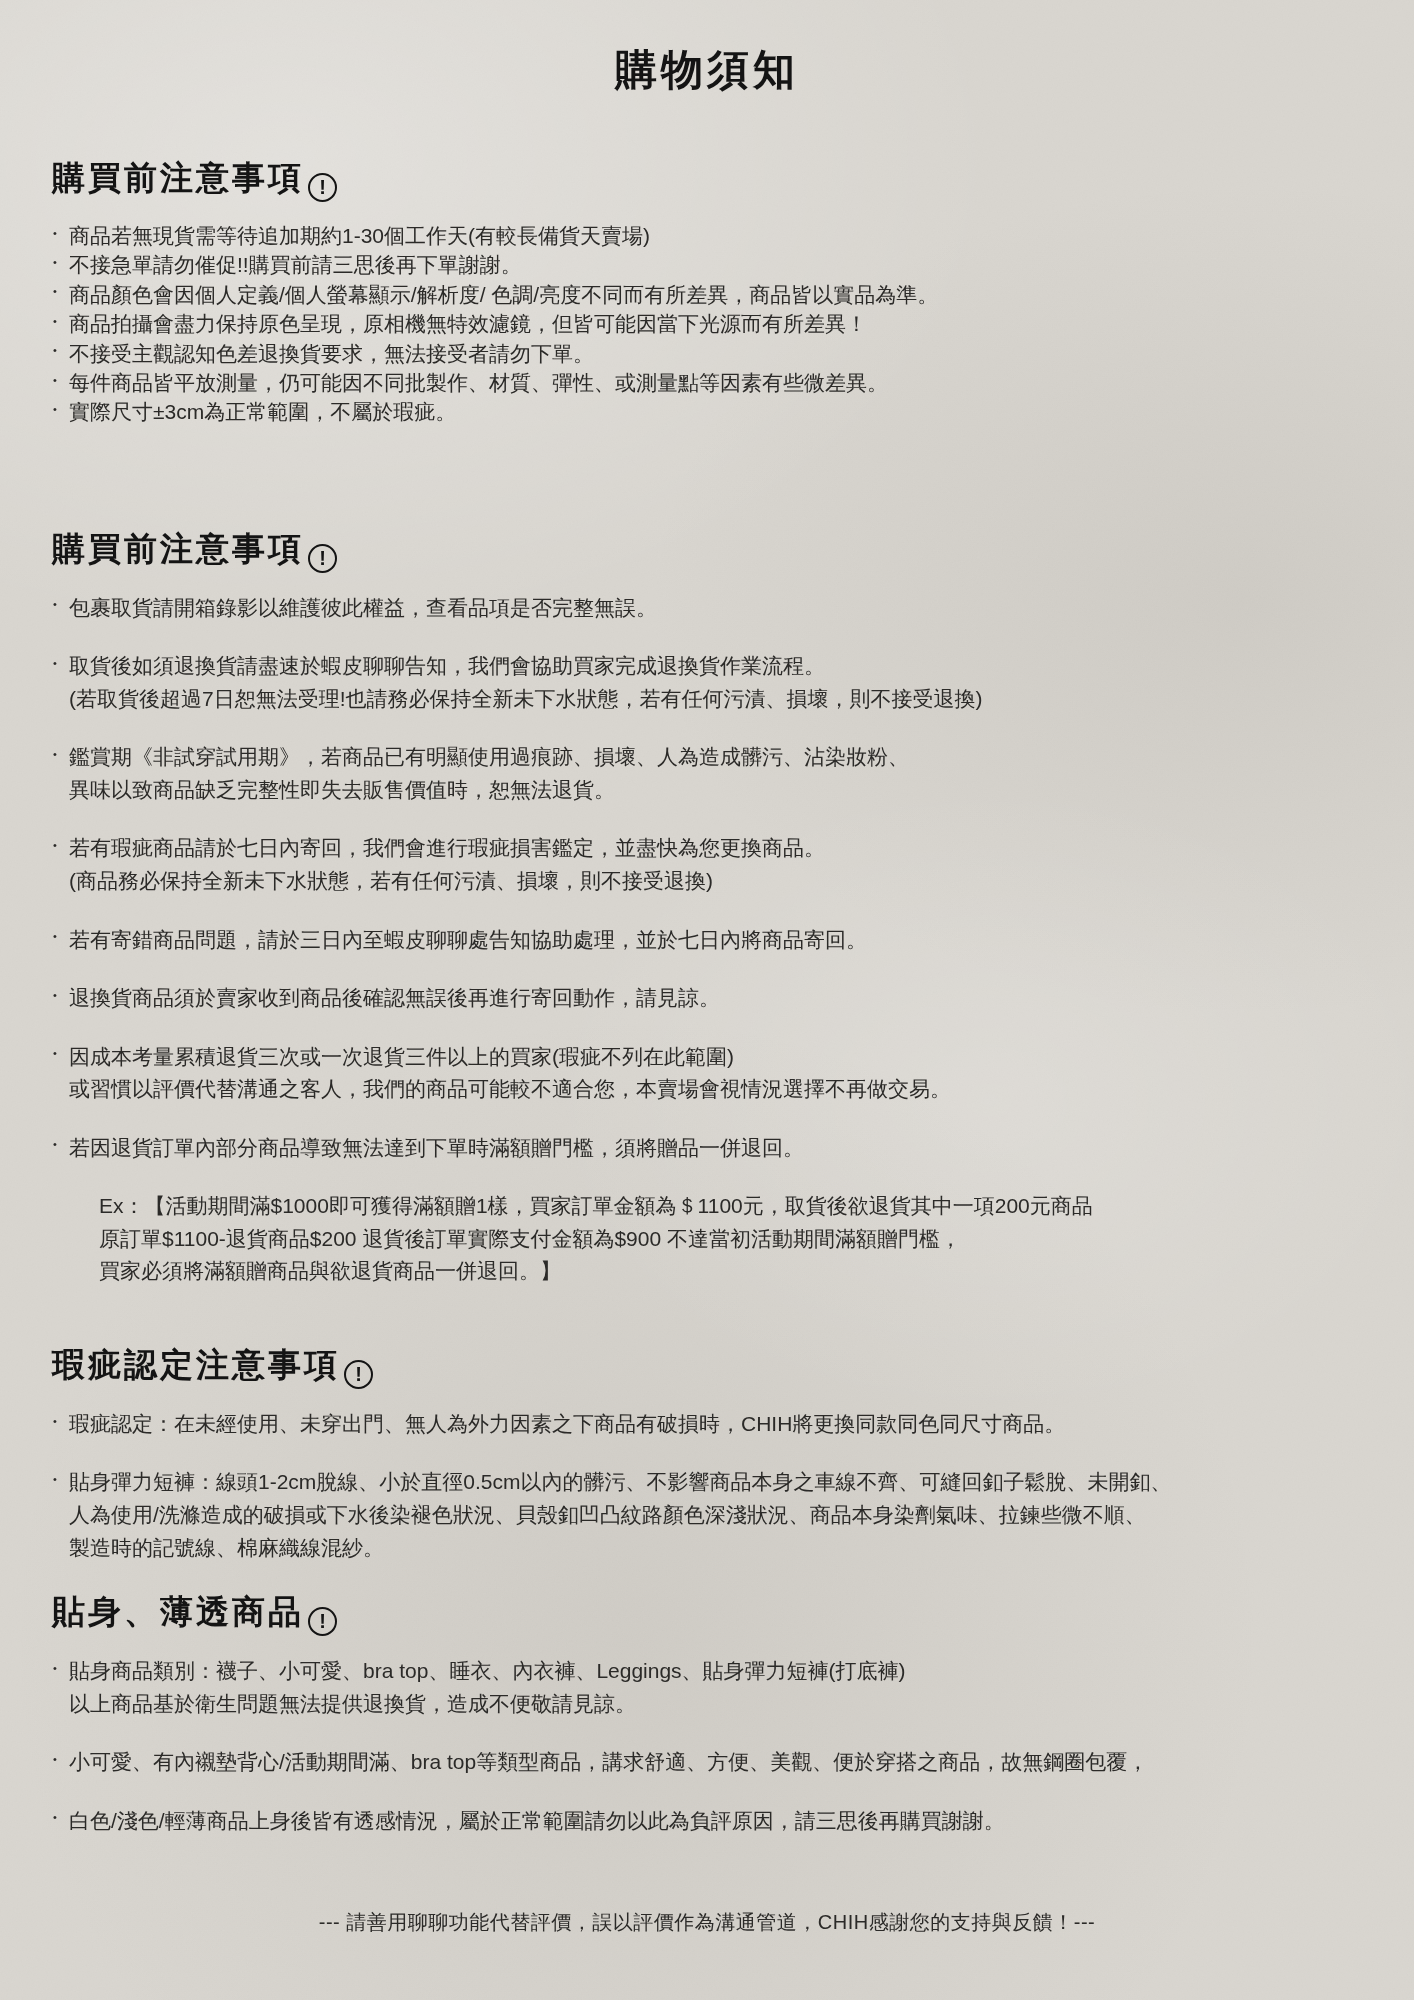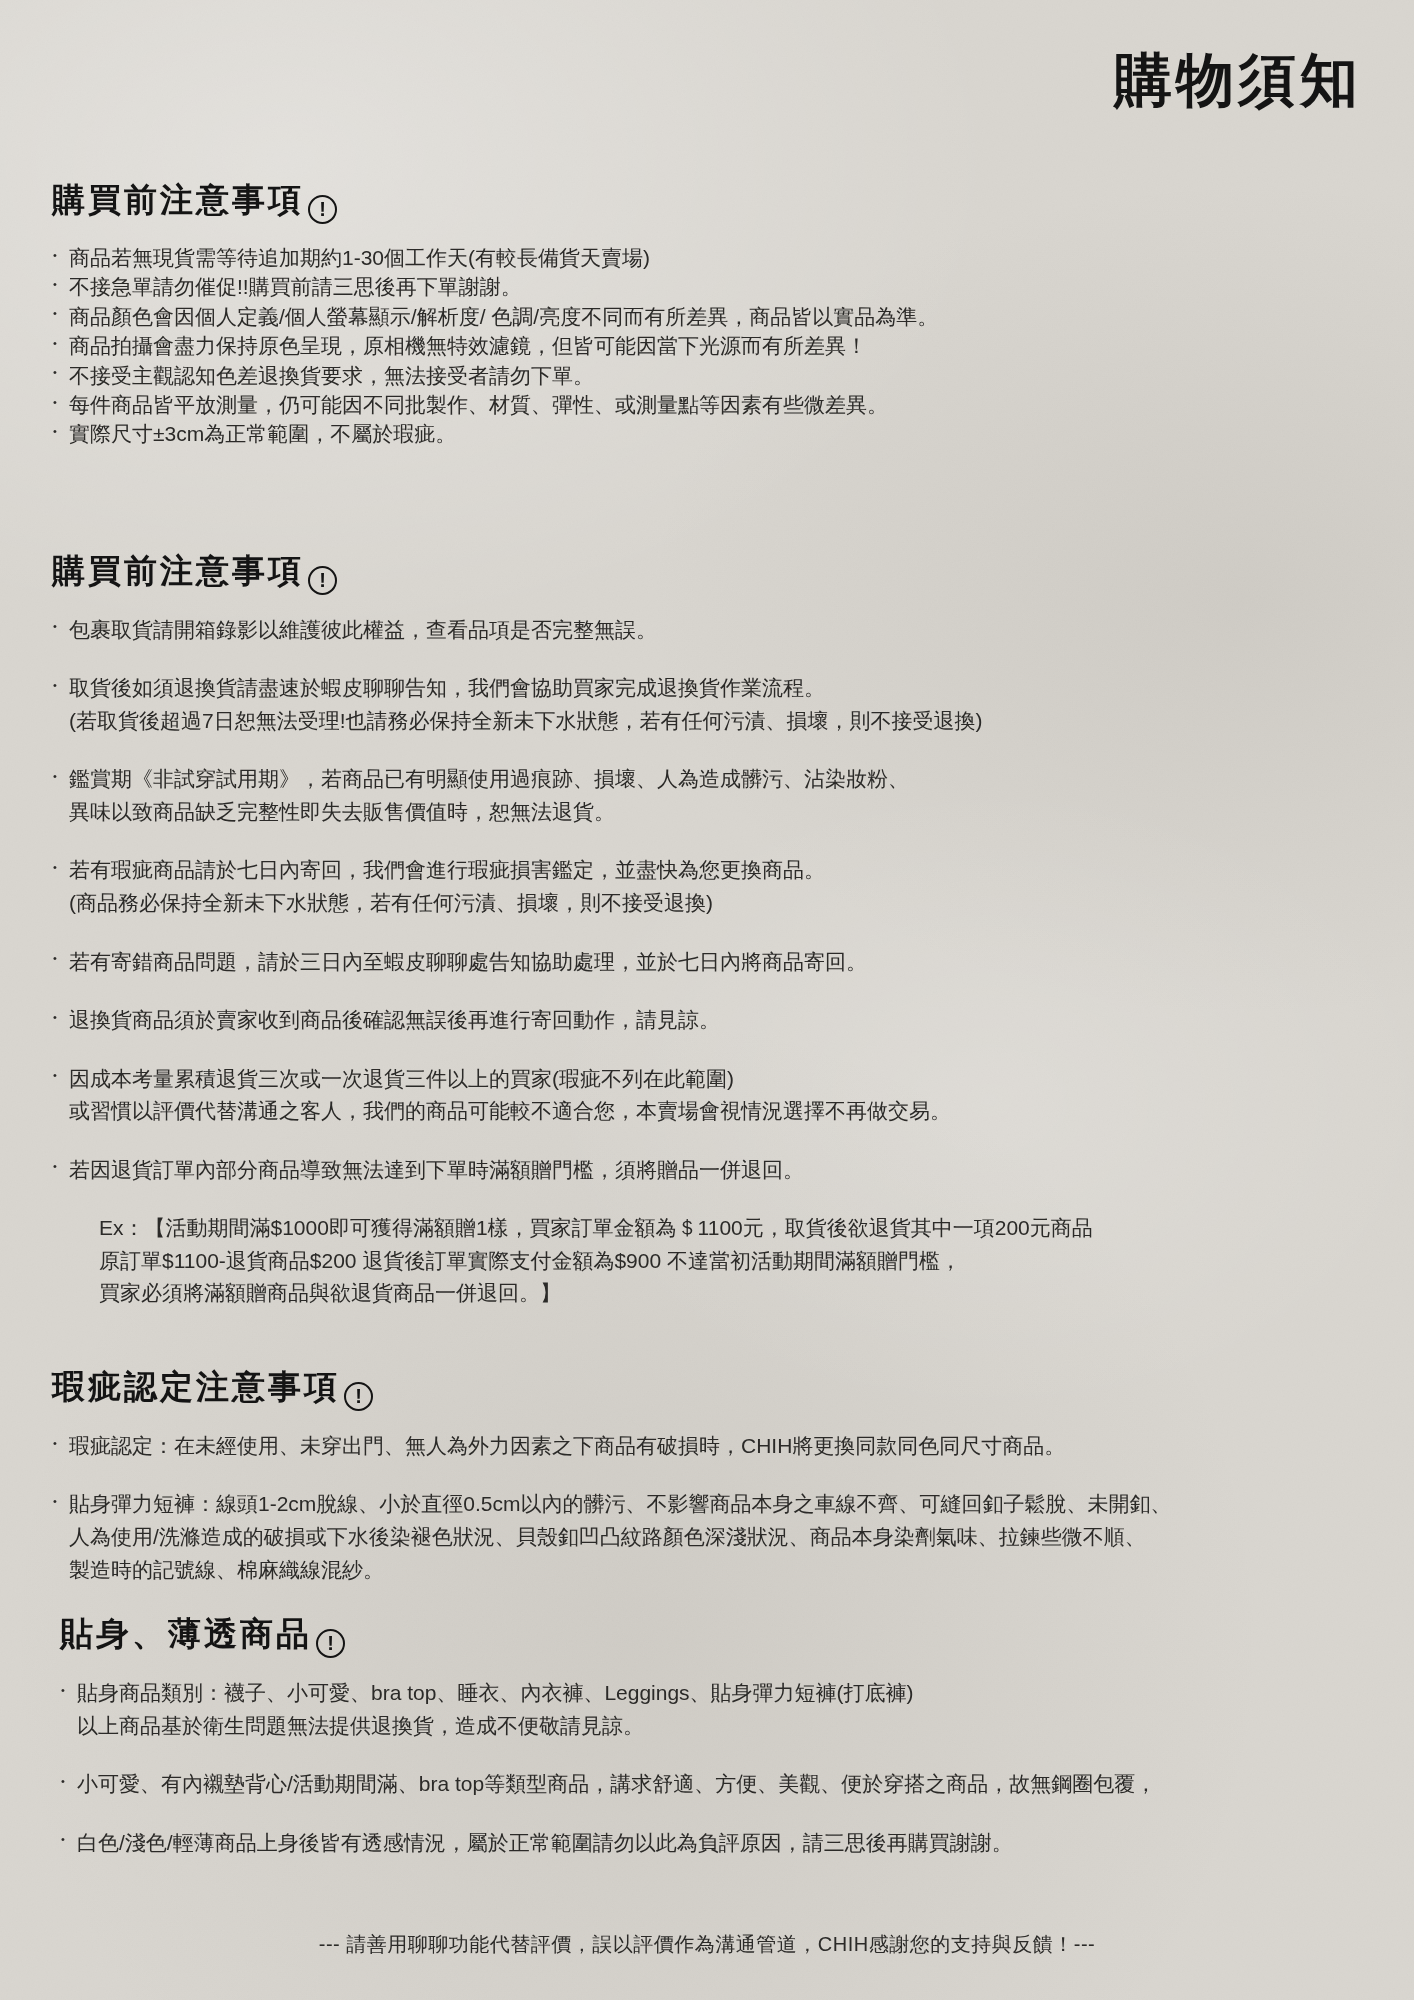--- a/index.html
+++ b/index.html
@@ -27,30 +27,30 @@
     position:absolute; inset:0; width:100%; height:100%;
     pointer-events:none; opacity:.5; mix-blend-mode:multiply;
   }
   .page{
     position:relative;
     padding:42px 52px 24px 52px;
     z-index:1;
   }
   h1.title{
     margin:0 0 58px 0;
-    text-align:right;
-    font-size:58px;
+    text-align:center;
+    font-size:42px;
     font-weight:900;
     letter-spacing:4px;
     color:var(--heading);
   }
   section{margin:0 0 100px 0;}
   section[data-name="section-2"]{margin-bottom:55px;}
   section[data-name="section-3"]{margin-bottom:26px;}
-  section[data-name="section-4"]{margin-bottom:0;margin-left:8px;}
+  section[data-name="section-4"]{margin-bottom:0;}
   h2.heading{
     margin:0 0 20px 0;
     font-size:33px;
     font-weight:900;
     letter-spacing:3px;
     color:var(--heading);
     display:flex;
     align-items:flex-end;
     gap:4px;
   }

